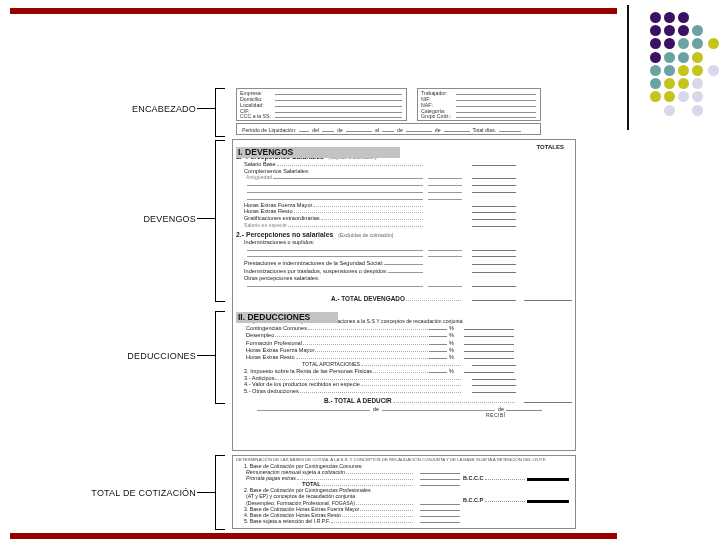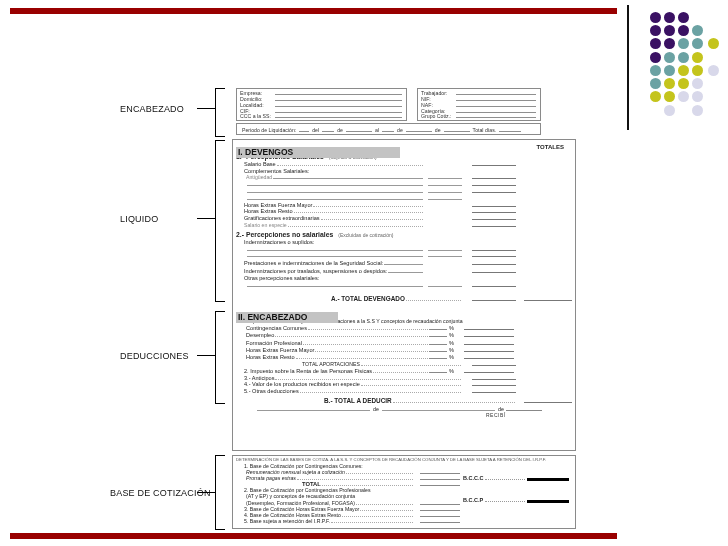--- a/index.html
+++ b/index.html
@@ -8,21 +8,21 @@
   
   .accent-bar{position:absolute;left:10px;width:607px;height:6px;}
   #bar-top{top:8px;} #bar-bottom{top:533px;}
   
   #title{position:absolute;left:36px;top:26px;width:590px;font-size:40px;font-weight:bold;
          letter-spacing:-1px;white-space:nowrap;text-shadow:1.5px 1.5px 0 #c9c0d6;}
   
   #vline{position:absolute;left:627px;top:5px;width:2px;height:125px;background:#111;}
   .dot{position:absolute;width:11px;height:11px;border-radius:50%;}
   
-  .slabel{position:absolute;font-size:9px;color:#111;text-align:left;letter-spacing:.2px;margin-left:24px;}
+  .slabel{position:absolute;font-size:9px;color:#111;text-align:right;letter-spacing:.2px;}
   .conn{position:absolute;height:0;border-top:1px solid #000;}
   .brk{position:absolute;width:9px;border-left:1px solid #000;border-top:1px solid #000;
        border-bottom:1px solid #000;}
   
   #form{position:absolute;left:230px;top:86px;width:348px;height:444px;color:#222;}
   .hbox{position:absolute;border:1px solid #8a8a8a;padding:1px 3px;box-sizing:border-box;background:#fff;}
   .hr{display:flex;align-items:flex-end;height:5.9px;font-size:5.2px;color:#333;}
   .hl{flex:0 0 34px;white-space:nowrap;}
   .ln{flex:1;border-bottom:1px solid #8f8f8f;height:1px;margin:0 1px 1px 1px;}
   #periodo{position:absolute;left:6px;top:37px;width:305px;height:12px;border:1px solid #8a8a8a;
@@ -112,29 +112,29 @@
   <span class="dot" style="left: 664px; top: 91px; background-color: rgb(196, 196, 28);"></span>
   <span class="dot" style="left: 678px; top: 91px; background-color: rgb(216, 216, 234);"></span>
   <span class="dot" style="left: 692px; top: 91px; background-color: rgb(216, 216, 234);"></span>
   <span class="dot" style="left: 664px; top: 105px; background-color: rgb(216, 216, 234);"></span>
   <span class="dot" style="left: 692px; top: 105px; background-color: rgb(216, 216, 234);"></span>
 
   <div class="slabel" style="left:96px;top:104px;width:100px">ENCABEZADO</div>
   <div class="conn" style="left:197px;top:108px;width:18px"></div>
   <div class="brk" style="left:215px;top:88px;height:47px"></div>
 
-  <div class="slabel" style="left:96px;top:214px;width:100px">LIQUIDO</div>
+  <div class="slabel" style="left:96px;top:214px;width:100px">DEVENGOS</div>
   <div class="conn" style="left:197px;top:218px;width:18px"></div>
   <div class="brk" style="left:215px;top:140px;height:160px"></div>
 
   <div class="slabel" style="left:96px;top:351px;width:100px">DEDUCCIONES</div>
   <div class="conn" style="left:197px;top:355px;width:18px"></div>
   <div class="brk" style="left:215px;top:311px;height:91px"></div>
 
-  <div class="slabel" style="left:86px;top:488px;width:110px">BASE DE COTIZACIÓN</div>
+  <div class="slabel" style="left:86px;top:488px;width:110px">TOTAL DE COTIZACIÓN</div>
   <div class="conn" style="left:197px;top:492px;width:18px"></div>
   <div class="brk" style="left:215px;top:455px;height:73px"></div>
 
   <div id="form">
 
     <div class="hbox" style="left:6px;top:2px;width:171px;height:33px">
       <div class="hr">
           <span class="hl">Empresa:</span>
           <span class="ln"></span>
         </div>
@@ -349,21 +349,21 @@
 
       <div class="fr total-row">
         <span class="sp95"></span>
           <b>A.- TOTAL DEVENGADO</b>
         <span class="dlead"></span>
           <span class="c2"></span>
           <span class="c3"></span>
       </div>
 
       <div class="secbar" style="margin-top:4px">
-        <span class="secbg" style="width:96px">II. ENCABEZADO</span>
+        <span class="secbg" style="width:96px">II. DEDUCCIONES</span>
       </div>
 
       <div class="fr ded-row" style="height:7px">
         <span class="sp8"></span>
           <span class="it" style="font-size:5.2px">1.  Aportaciones del trabajador a las cotizaciones a la S.S Y conceptos de recaudación conjunta</span>
       </div>
 
       <div class="fr ded-row">
           <span class="sp10"></span>
           <span class="it">Contingencias Comunes</span>

